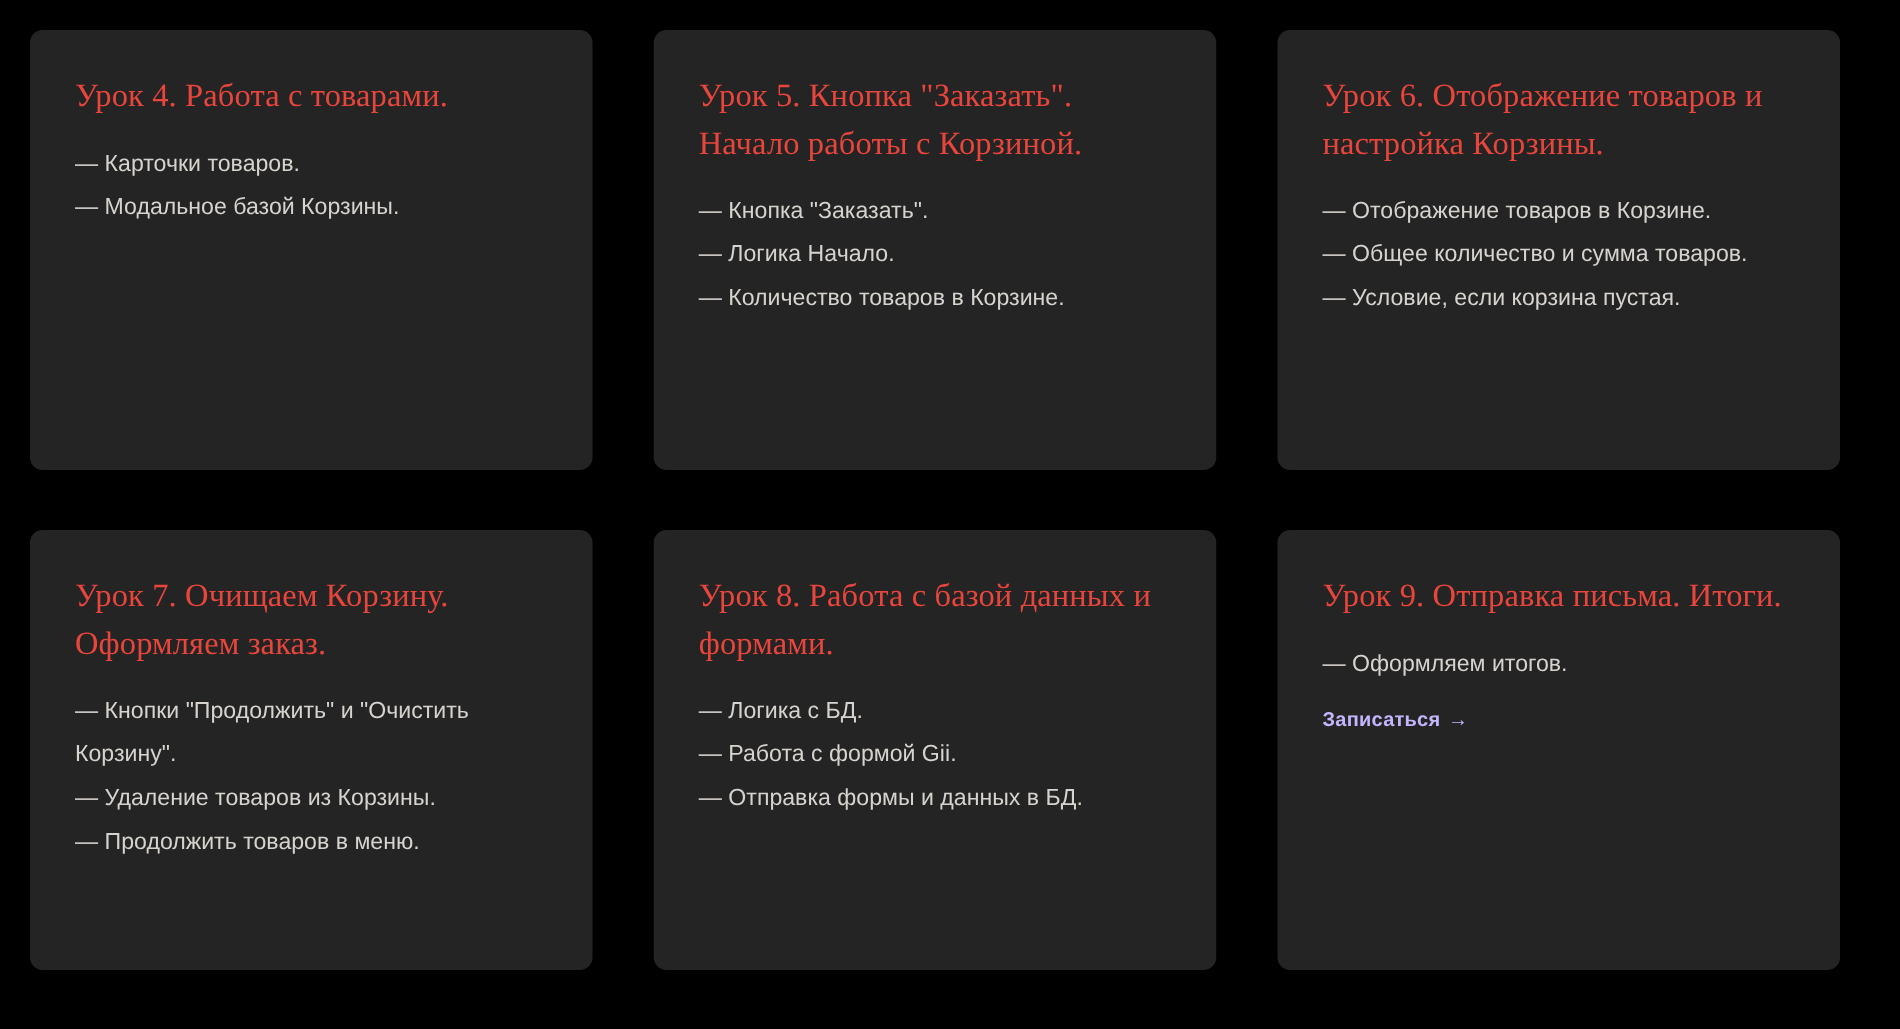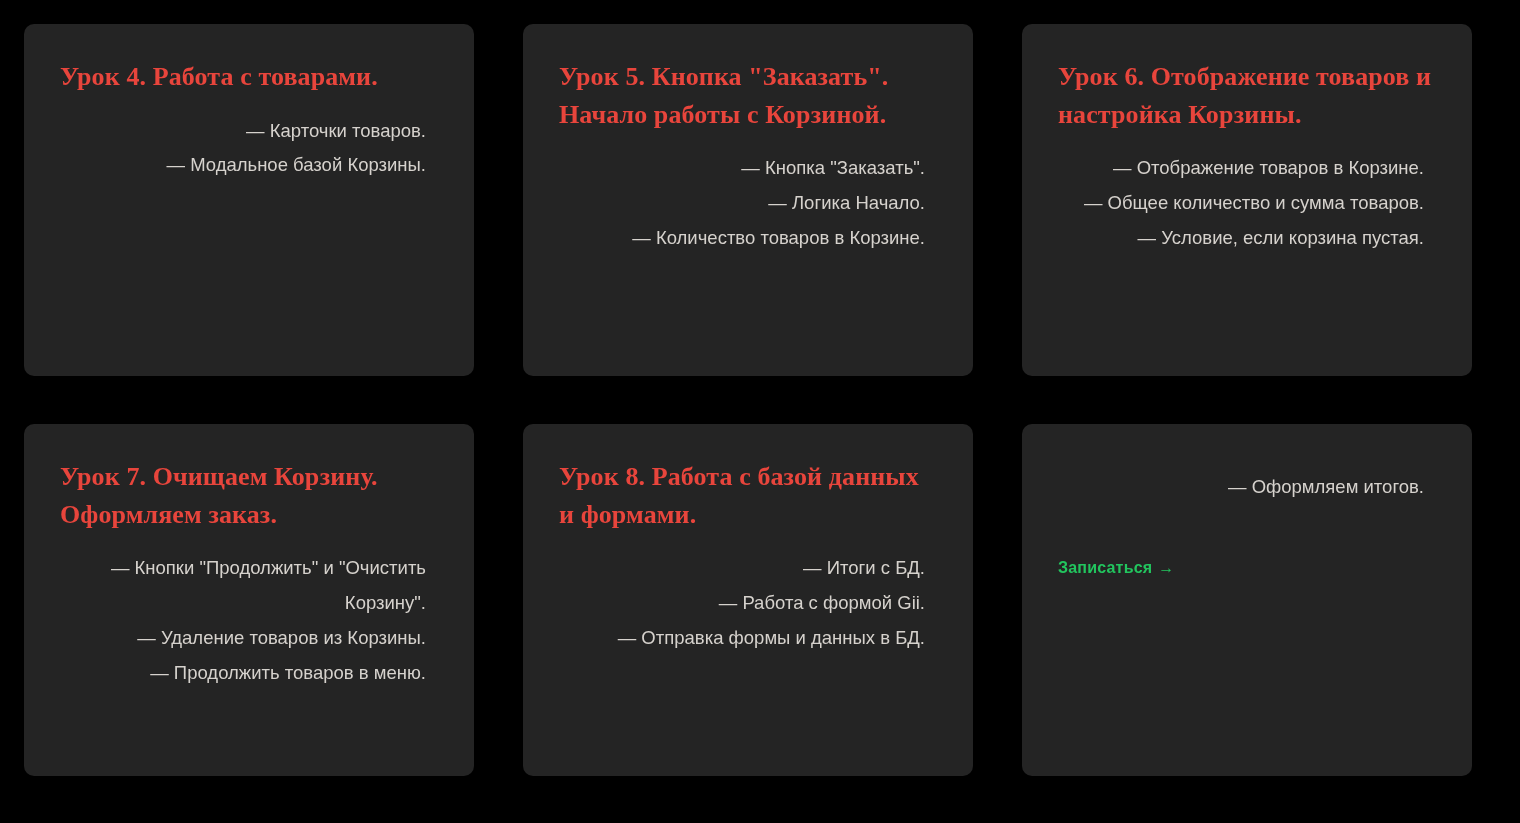--- a/index.html
+++ b/index.html
@@ -24,48 +24,47 @@
   }
   .card {
     background: #242424;
     border-radius: 10px;
     padding: 34px 36px 30px 36px;
     box-sizing: border-box;
     overflow: hidden;
   }
   .card-title {
     font-family: "Liberation Serif", serif;
-    font-weight: bold;
+    font-weight: normal;
     font-size: 26px;
     line-height: 1.45;
     color: #e8453c;
     margin: 0 0 18px 0;
     letter-spacing: 0.1px;
   }
   .card-list {
-    margin: 12px;
+    margin: 0;
     padding: 0;
     list-style: none;
-    text-align: right;
   }
   .card-list li {
     font-family: "Liberation Sans", sans-serif;
     font-size: 18.5px;
     line-height: 1.88;
     color: #d6d2cd;
     margin: 0;
     text-indent: 0;
   }
   .cta {
-    margin-top: 42px;
+    margin-top: 20px;
     display: inline-block;
     font-family: "Liberation Sans", sans-serif;
     font-weight: bold;
     font-size: 16px;
-    color: #22c55e;
+    color: #c4b5fd;
     text-decoration: none;
     letter-spacing: 0.2px;
   }
   .cta .arrow {
     margin-left: 6px;
     font-weight: normal;
   }
 </style>
 </head>
 <body>
@@ -103,26 +102,27 @@
     <ul class="card-list">
       <li>— Кнопки "Продолжить" и "Очистить Корзину".</li>
       <li>— Удаление товаров из Корзины.</li>
       <li>— Продолжить товаров в меню.</li>
     </ul>
   </section>
 
   <section class="card">
     <h3 class="card-title">Урок 8. Работа с базой данных и формами.</h3>
     <ul class="card-list">
-      <li>— Итоги с БД.</li>
+      <li>— Логика с БД.</li>
       <li>— Работа с формой Gii.</li>
       <li>— Отправка формы и данных в БД.</li>
     </ul>
   </section>
 
   <section class="card">
+    <h3 class="card-title">Урок 9. Отправка письма. Итоги.</h3>
     <ul class="card-list">
       <li>— Оформляем итогов.</li>
     </ul>
     <a class="cta" href="#"><span>Записаться</span><span class="arrow">→</span></a>
   </section>
 
 </div>
 
 </body></html>

